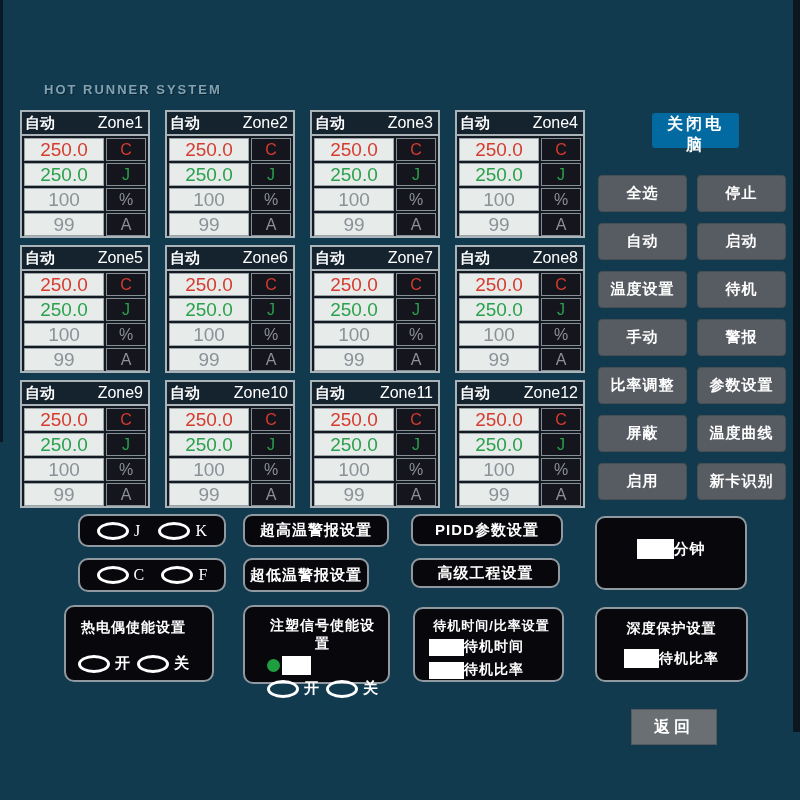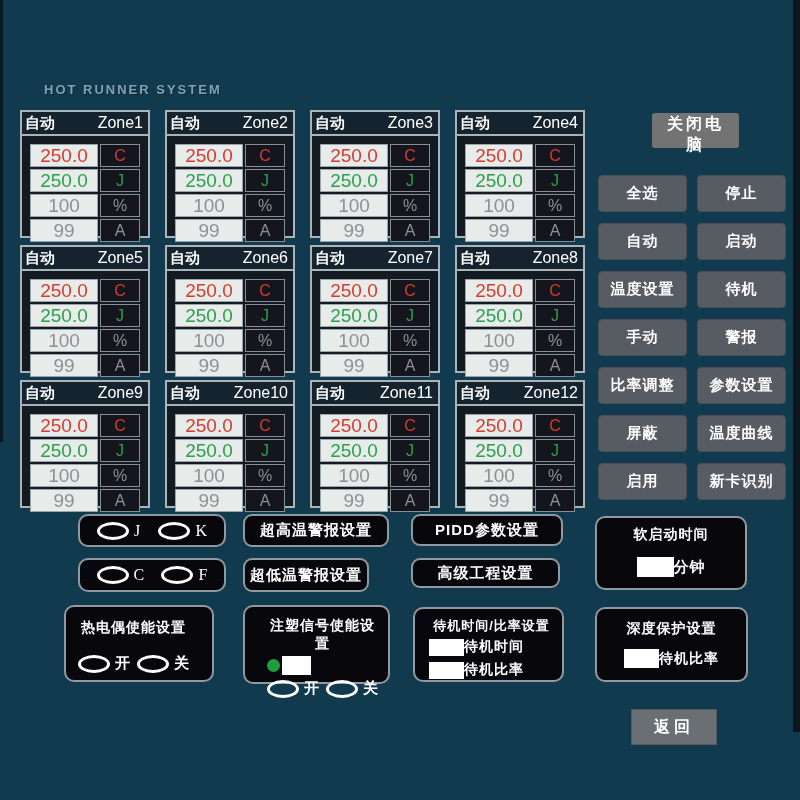--- a/index.html
+++ b/index.html
@@ -15,30 +15,30 @@
   #logo{left:44px;top:82px;font-size:13px;font-weight:bold;letter-spacing:2px;
         color:#83a2b1;text-shadow:1px 1px 0 #0b2533;}
 
   
   .zone-panel{width:130px;height:128px;background:#141a22;border:2px solid #aab3b8;}
   .zone-header{height:22px;background:#15232f;display:flex;justify-content:space-between;
                align-items:center;padding:0 5px 0 3px;border-bottom:2px solid #aab3b8;
                color:#fff;}
   .zone-mode{font-size:15px;font-weight:bold;}
   .zone-name{font-size:16px;}
-  .zone-rows{padding:8px;}
+  .zone-rows{padding:2px;}
   .zone-row{display:flex;height:23px;margin-bottom:2px;}
   .zone-val{flex:1;background:#e7ebea;display:flex;align-items:center;justify-content:center;
             font-size:19px;border:1px solid #9aa4a9;}
   .zone-unit{width:38px;margin-left:2px;background:#15151d;border:1px solid #858f95;
              display:flex;align-items:center;justify-content:center;font-size:16px;}
   .c-red{color:#d63c2e;} .c-green{color:#2aa14c;} .c-gray{color:#8b9196;}
 
   
-  #close-btn{left:652px;top:113px;width:87px;height:35px;background:#737373;border:none;
+  #close-btn{left:652px;top:113px;width:87px;height:35px;background:#0369a1;border:none;
              border-radius:3px;color:#fff;font-size:16px;font-weight:bold;letter-spacing:3px;
              cursor:pointer;font-family:inherit;}
   #ctrl-grid{left:598px;top:175px;display:grid;grid-template-columns:89px 89px;
              grid-auto-rows:37px;column-gap:10px;row-gap:11px;}
   .ctrl-btn{background:#575c63;border:1px solid #494e54;border-radius:4px;color:#fff;
             font-size:15px;font-weight:bold;letter-spacing:1px;cursor:pointer;
             font-family:inherit;padding:0;}
 
   
   .bpanel{background:#07070c;border:2px solid #8f999f;border-radius:10px;color:#fff;}
@@ -398,21 +398,20 @@
     </span>
 </div>
 
 <div class="abs bpanel bbtn" style="left:243px;top:514px;width:146px;height:33px;">超高温警报设置</div>
 <div class="abs bpanel bbtn" style="left:243px;top:558px;width:126px;height:34px;">超低温警报设置</div>
 
 <div class="abs bpanel bbtn" style="left:411px;top:514px;width:152px;height:32px;">PIDD参数设置</div>
 <div class="abs bpanel bbtn" style="left:411px;top:558px;width:149px;height:30px;">高级工程设置</div>
 
 <div class="abs bpanel" style="left:595px;top:516px;width:152px;height:74px;padding:8px 0 0 0;">
-  <div class="ptitle">软启动时间</div>
   <div class="frow" style="justify-content:center;margin-top:13px;">
     <span class="wbox" style="width:37px;height:20px;"></span>
     <span class="flabel" style="font-size:15px;">分钟</span>
   </div>
 </div>
 
 <div class="abs bpanel" style="left:64px;top:605px;width:150px;height:77px;padding:12px 23px 0 12px;">
   <div class="ptitle">热电偶使能设置</div>
   <div class="frow" style="justify-content:space-between;margin-top:17px;">
     <span class="frow">

